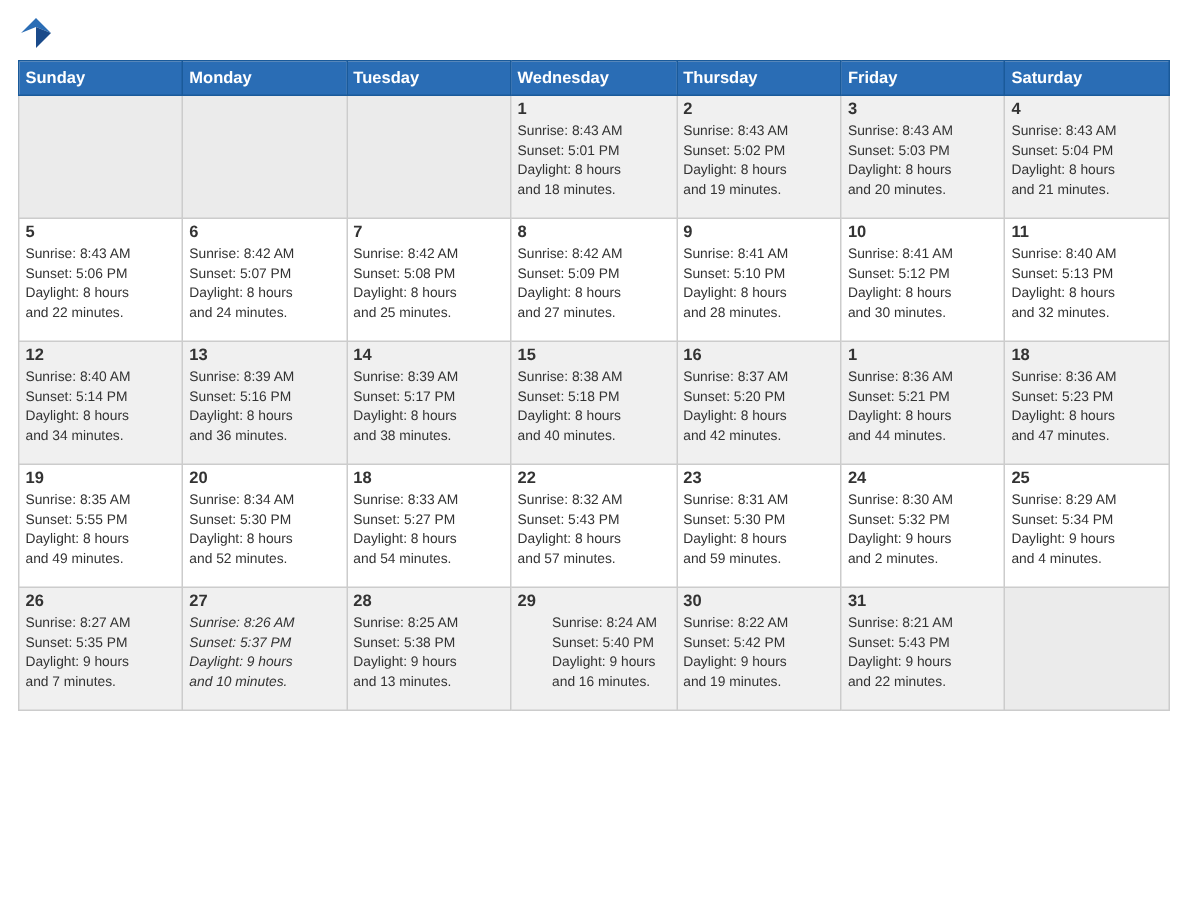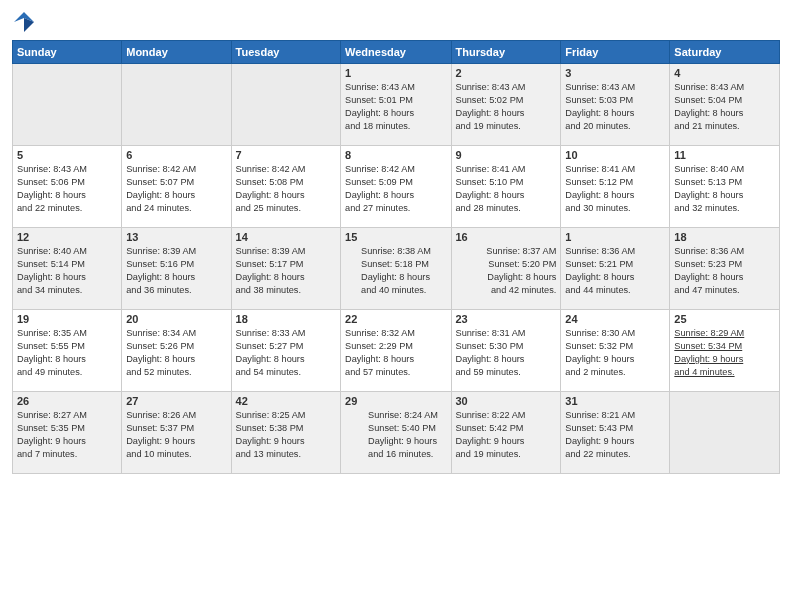--- a/index.html
+++ b/index.html
@@ -238,28 +238,28 @@
           </td>
           <td>
             <div class="day-number">14</div>
             <div class="day-info" style="white-space: pre-line;">Sunrise: 8:39 AM
 Sunset: 5:17 PM
 Daylight: 8 hours
 and 38 minutes.</div>
           </td>
           <td>
             <div class="day-number">15</div>
-            <div class="day-info" style="white-space: pre-line; margin-left: 16px;">Sunrise: 8:38 AM
+            <div class="day-info" style="white-space: pre-line;">Sunrise: 8:38 AM
 Sunset: 5:18 PM
 Daylight: 8 hours
 and 40 minutes.</div>
           </td>
           <td>
             <div class="day-number">16</div>
-            <div class="day-info" style="white-space: pre-line; text-align: right;">Sunrise: 8:37 AM
+            <div class="day-info" style="white-space: pre-line;">Sunrise: 8:37 AM
 Sunset: 5:20 PM
 Daylight: 8 hours
 and 42 minutes.</div>
           </td>
           <td>
             <div class="day-number">1</div>
             <div class="day-info" style="white-space: pre-line;">Sunrise: 8:36 AM
 Sunset: 5:21 PM
 Daylight: 8 hours
 and 44 minutes.</div>
@@ -276,77 +276,77 @@
           <td>
             <div class="day-number">19</div>
             <div class="day-info" style="white-space: pre-line;">Sunrise: 8:35 AM
 Sunset: 5:55 PM
 Daylight: 8 hours
 and 49 minutes.</div>
           </td>
           <td>
             <div class="day-number">20</div>
             <div class="day-info" style="white-space: pre-line;">Sunrise: 8:34 AM
-Sunset: 5:26 PM
+Sunset: 5:30 PM
 Daylight: 8 hours
 and 52 minutes.</div>
           </td>
           <td>
             <div class="day-number">18</div>
             <div class="day-info" style="white-space: pre-line;">Sunrise: 8:33 AM
 Sunset: 5:27 PM
 Daylight: 8 hours
 and 54 minutes.</div>
           </td>
           <td>
             <div class="day-number">22</div>
             <div class="day-info" style="white-space: pre-line;">Sunrise: 8:32 AM
-Sunset: 2:29 PM
+Sunset: 5:43 PM
 Daylight: 8 hours
 and 57 minutes.</div>
           </td>
           <td>
             <div class="day-number">23</div>
             <div class="day-info" style="white-space: pre-line;">Sunrise: 8:31 AM
 Sunset: 5:30 PM
 Daylight: 8 hours
 and 59 minutes.</div>
           </td>
           <td>
             <div class="day-number">24</div>
             <div class="day-info" style="white-space: pre-line;">Sunrise: 8:30 AM
 Sunset: 5:32 PM
 Daylight: 9 hours
 and 2 minutes.</div>
           </td>
           <td>
             <div class="day-number">25</div>
-            <div class="day-info" style="white-space: pre-line; text-decoration: underline;">Sunrise: 8:29 AM
+            <div class="day-info" style="white-space: pre-line;">Sunrise: 8:29 AM
 Sunset: 5:34 PM
 Daylight: 9 hours
 and 4 minutes.</div>
           </td>
         </tr>
         <tr class="row-shaded">
           <td>
             <div class="day-number">26</div>
             <div class="day-info" style="white-space: pre-line;">Sunrise: 8:27 AM
 Sunset: 5:35 PM
 Daylight: 9 hours
 and 7 minutes.</div>
           </td>
           <td>
             <div class="day-number">27</div>
-            <div class="day-info" style="white-space: pre-line;">Sunrise: 8:26 AM
+            <div class="day-info" style="white-space: pre-line; font-style: italic;">Sunrise: 8:26 AM
 Sunset: 5:37 PM
 Daylight: 9 hours
 and 10 minutes.</div>
           </td>
           <td>
-            <div class="day-number">42</div>
+            <div class="day-number">28</div>
             <div class="day-info" style="white-space: pre-line;">Sunrise: 8:25 AM
 Sunset: 5:38 PM
 Daylight: 9 hours
 and 13 minutes.</div>
           </td>
           <td>
             <div class="day-number">29</div>
             <div class="day-info" style="white-space: pre-line; margin-left: 23px;">Sunrise: 8:24 AM
 Sunset: 5:40 PM
 Daylight: 9 hours

